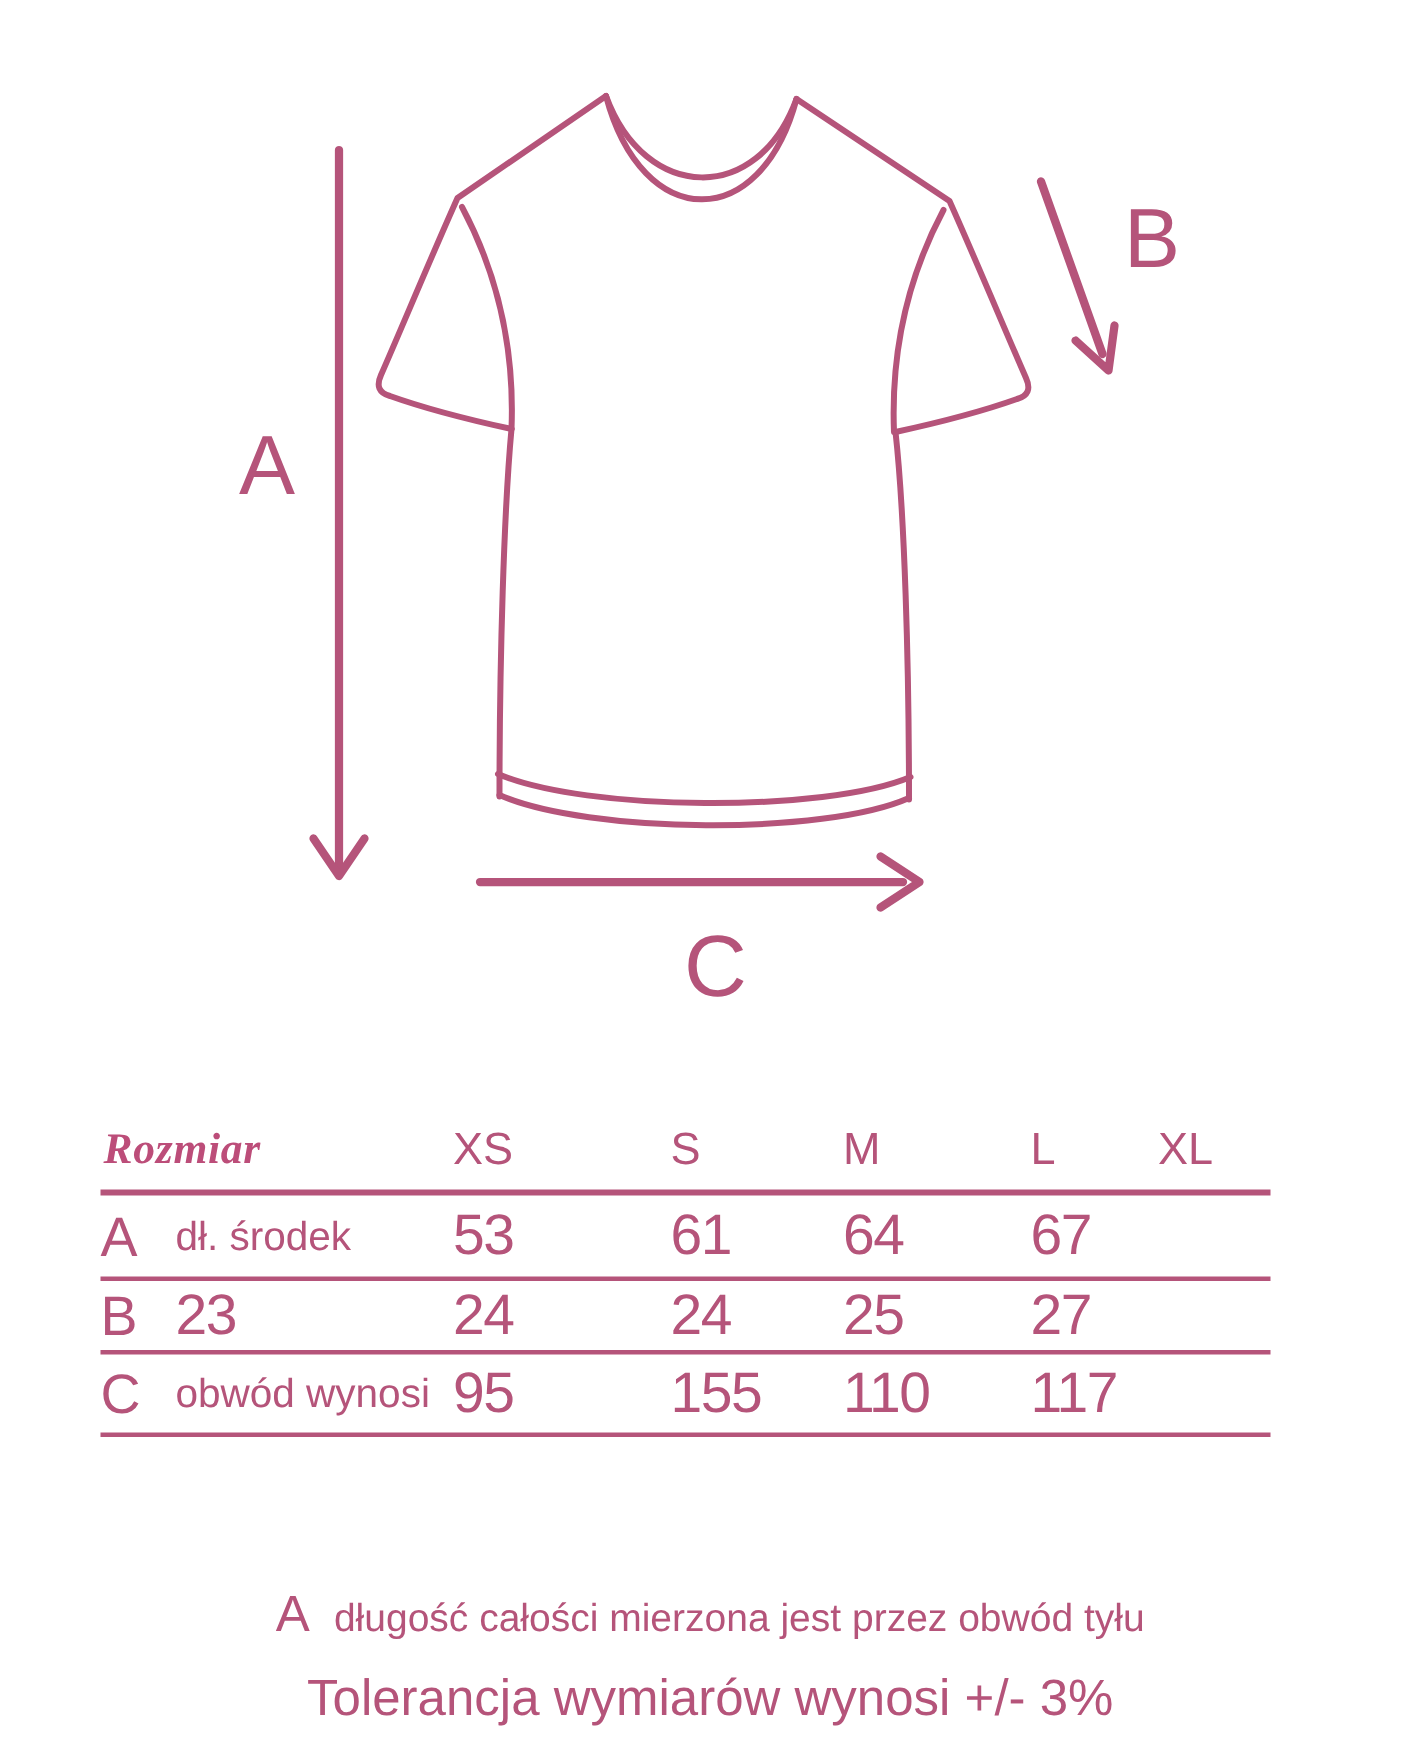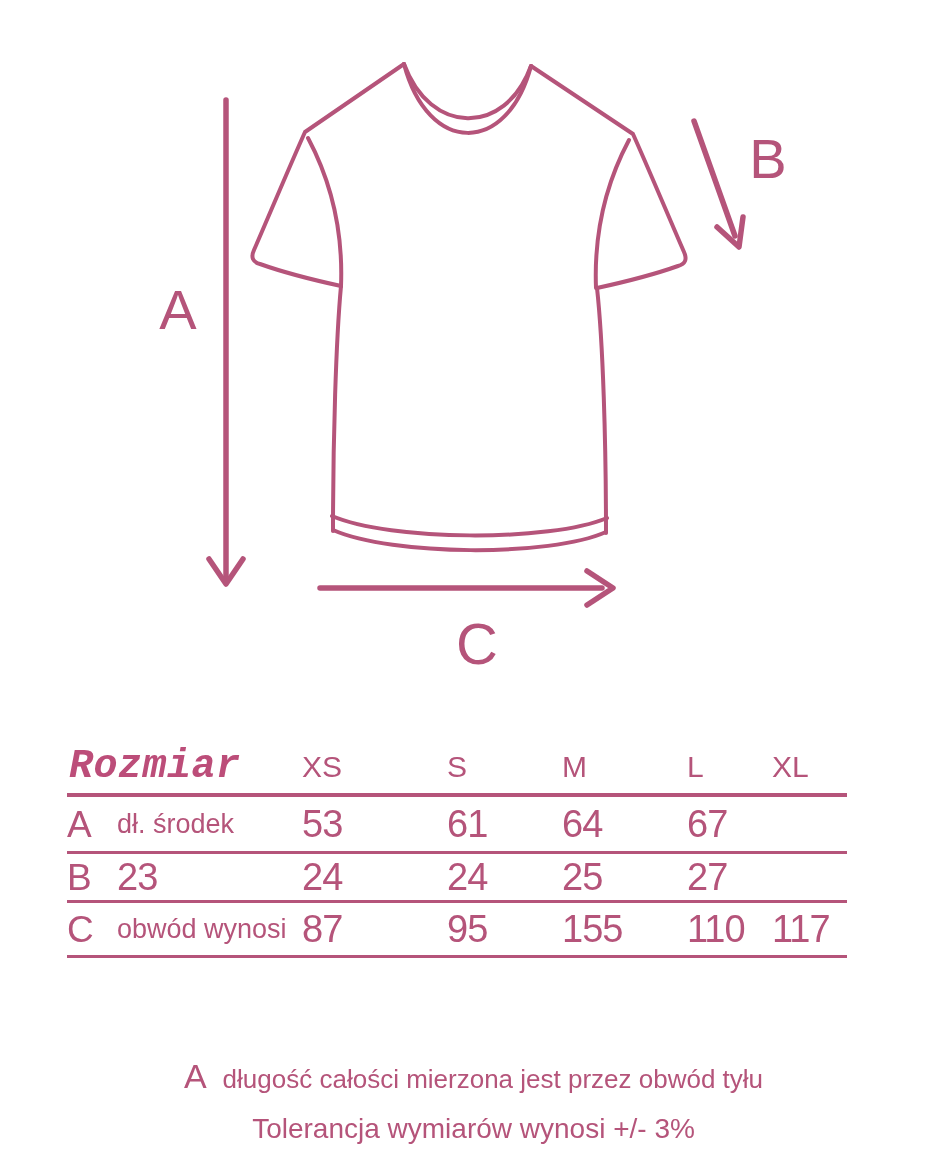--- a/index.html
+++ b/index.html
@@ -42,24 +42,24 @@
   }
   .trow.r1 { height: 54px; border-bottom: 3px solid #b5547a; }
   .trow.r2 { height: 46px; border-bottom: 3px solid #b5547a; }
   .trow.r3 { height: 52px; border-bottom: 3px solid #b5547a; }
 
   .cell { line-height: 1; }
   .cell.title {
     grid-column: 1 / 3;
     text-align: left;
     padding-left: 2px;
-    font-family: Liberation Mono, monospace;
+    font-family: Liberation Serif, serif;
     font-style: italic;
     font-weight: bold;
-    font-size: 40px;
+    font-size: 29px;
     color: #bc4d79;
     letter-spacing: 0.5px;
   }
   .cell.size-h { font-size: 30px; font-weight: 300; }
   .cell.letter { font-size: 37px; font-weight: 300; }
   .cell.rowlabel { font-size: 27px; font-weight: 300; }
   .cell.num { font-size: 38px; font-weight: 300; letter-spacing: -1px; }
 
   
   .note1 {
@@ -71,21 +71,21 @@
     align-items: baseline;
     gap: 16px;
   }
   .note1 .note-letter { font-size: 34px; font-weight: 300; }
   .note1 .note-text { font-size: 26px; font-weight: 300; }
   .note2 {
     position: absolute;
     left: 0; right: 0;
     top: 1113px;
     text-align: center;
-    font-size: 28px;
+    font-size: 34px;
     font-weight: 300;
   }
 </style>
 </head>
 <body>
 
 <div class="canvas">
 
   <svg class="diagram-svg" viewBox="0 0 947 710" xmlns="http://www.w3.org/2000/svg">
     <g fill="none" stroke="#b5547a" stroke-linecap="round" stroke-linejoin="round">
@@ -148,21 +148,20 @@
       <div class="cell num">23</div>
       <div class="cell num">24</div>
       <div class="cell num">24</div>
       <div class="cell num">25</div>
       <div class="cell num">27</div>
     </div>
 
     <div class="trow r3">
       <div class="cell letter">C</div>
       <div class="cell rowlabel">obwód wynosi</div>
-      <div class="cell num">87</div>
       <div class="cell num">95</div>
       <div class="cell num">155</div>
       <div class="cell num">110</div>
       <div class="cell num">117</div>
     </div>
   </div>
 
   <div class="note1">
     <span class="note-letter">A</span>
     <span class="note-text">długość całości mierzona jest przez obwód tyłu</span>

